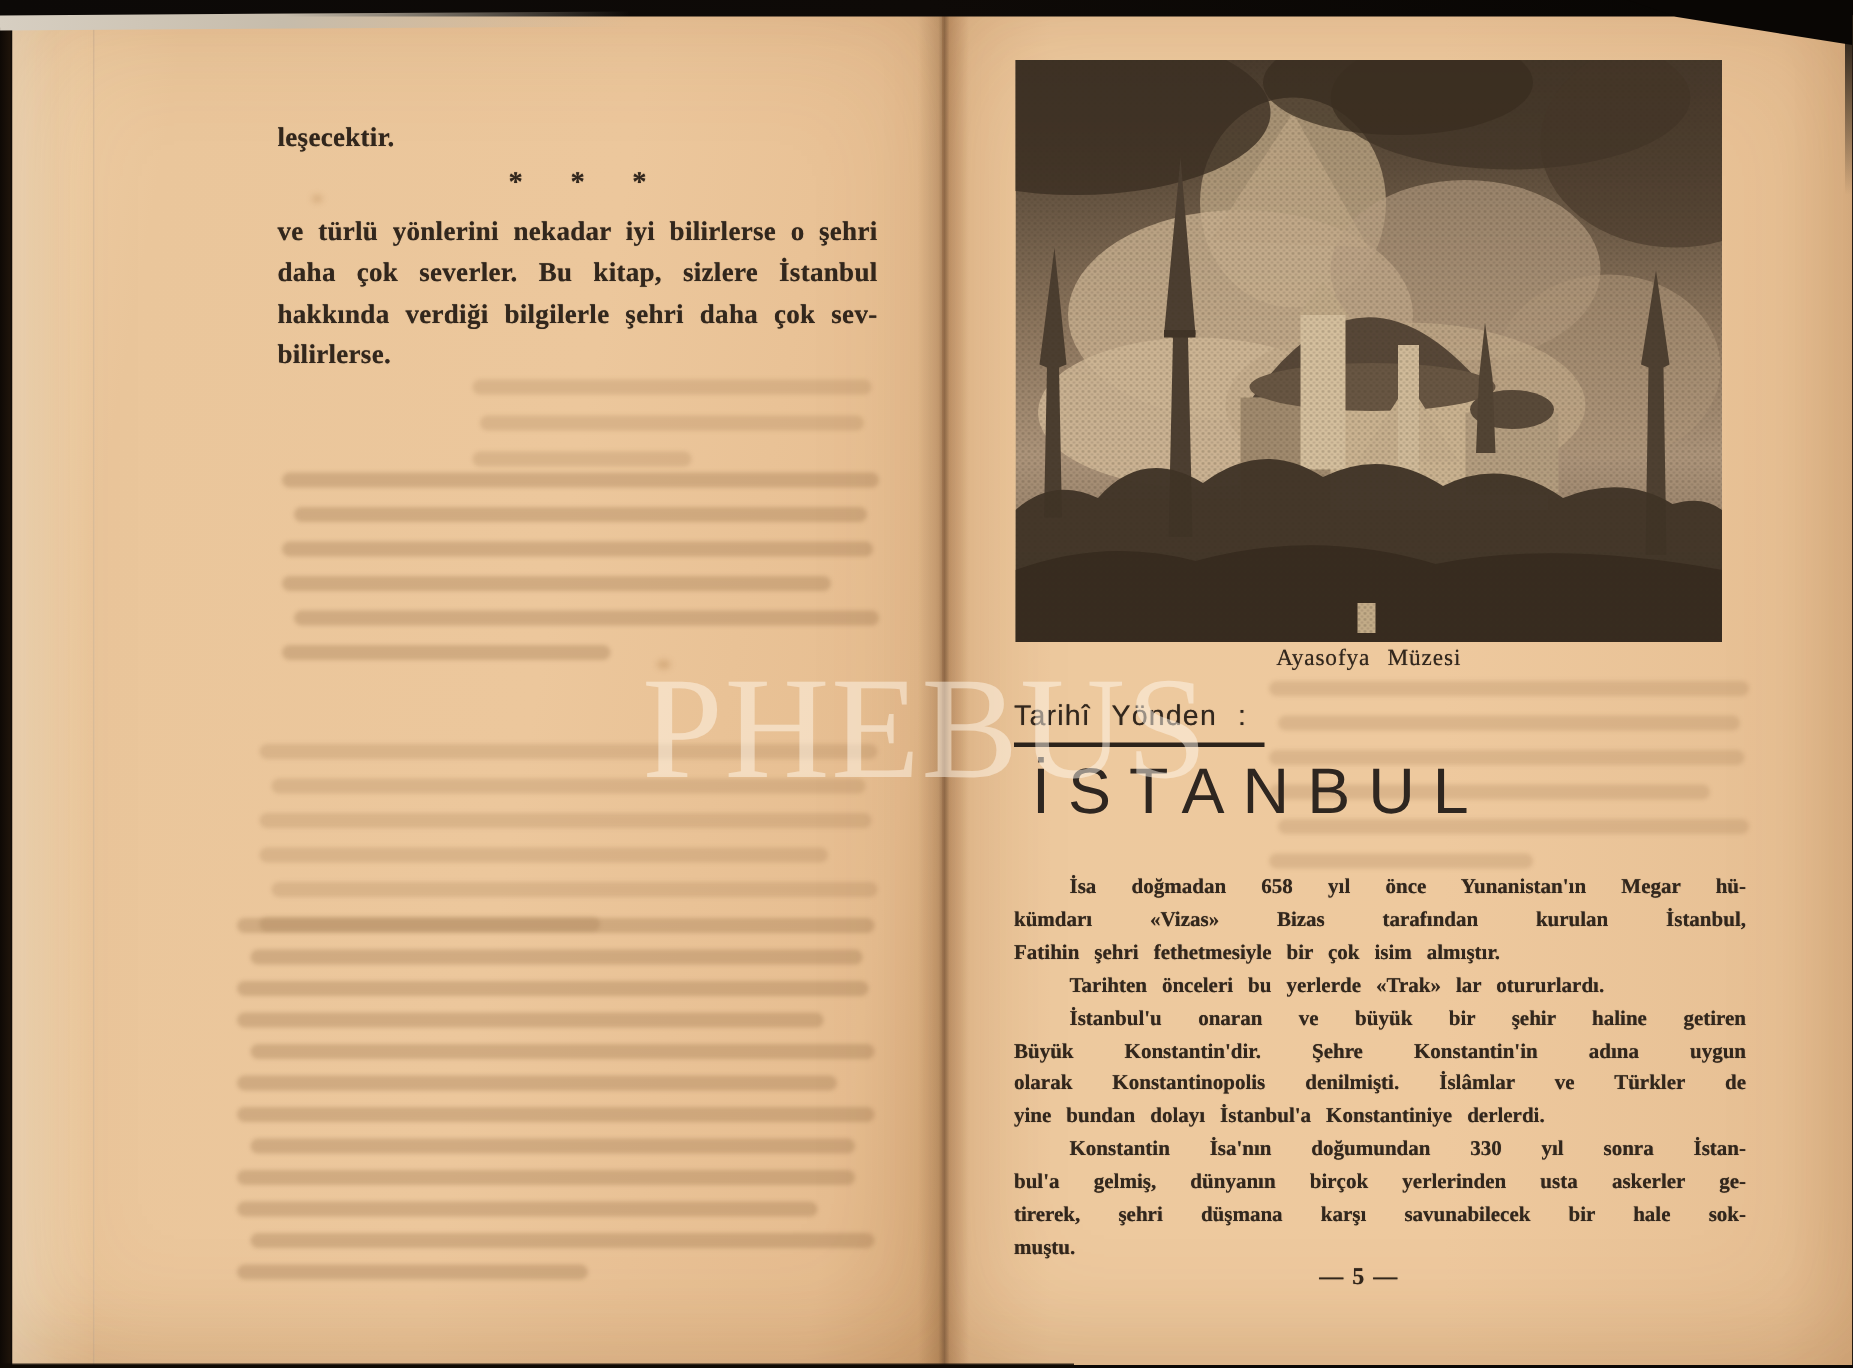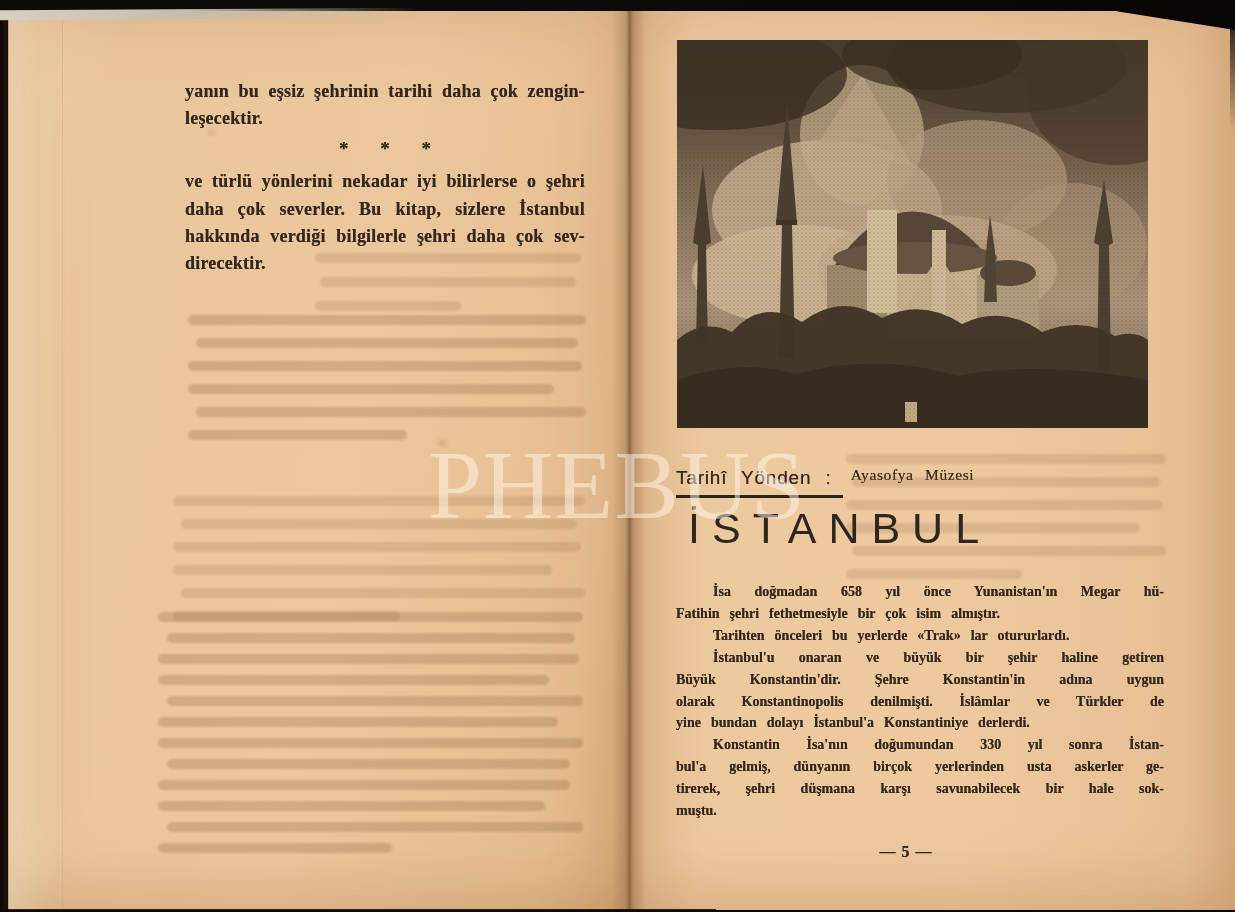--- a/index.html
+++ b/index.html
@@ -51,21 +51,21 @@
   .line.wide{word-spacing:6.5px;}
   .line.indent{text-indent:37px;}
   .stars{height:36px;line-height:34px;text-align:center;text-align-last:center;letter-spacing:12px;font-size:19px;text-indent:12px;}
   
   .photo{
     position:absolute;left:49px;top:30px;width:471px;height:388px;margin:0;z-index:2;
   }
   .photo svg{display:block;width:100%;height:100%;}
   .caption{
     position:absolute;left:49px;top:420px;width:471px;text-align:center;
-    font-size:15.5px;font-weight:400;word-spacing:7px;letter-spacing:.6px;margin-top:36px;
+    font-size:15.5px;font-weight:400;word-spacing:7px;letter-spacing:.6px;
   }
   .section-heading{
     position:absolute;left:48px;top:457px;z-index:3;
     font-family:"Liberation Sans", sans-serif;font-size:19px;font-weight:400;
     word-spacing:8px;letter-spacing:.8px;
     border-bottom:3px solid #2c231b;padding:0 12px 6px 0;
   }
   .main-title{
     position:absolute;left:48px;top:494px;width:487px;margin:0;z-index:3;
     font-family:"Liberation Sans", sans-serif;font-size:43px;font-weight:400;
@@ -98,27 +98,26 @@
 </style>
 </head>
 <body>
 
 <div class="scan">
 
   <div class="page page-left">
     <div class="page-curl"></div>
 
     <div class="lp-text ink">
-      <div class="line j">yanın bu eşsiz şehrinin tarihi daha çok zengin-</div>
       <div class="line e">leşecektir.</div>
       <div class="stars">* * *</div>
       <div class="line j">ve türlü yönlerini nekadar iyi bilirlerse o şehri</div>
       <div class="line j">daha çok severler. Bu kitap, sizlere İstanbul</div>
       <div class="line j">hakkında verdiği bilgilerle şehri daha çok sev-</div>
-      <div class="line e">direcektir.</div>
+      <div class="line e">bilirlerse.</div>
     </div>
 
     <div class="ghost" style="left:307px;top:243px;width:266px;">
         <div class="gl" style="width: 100%; margin-bottom: 14px;"></div>
         <div class="gl" style="width: 96%; margin-bottom: 14px; margin-left: 2%;"></div>
         <div class="gl" style="width: 55%; margin-bottom: 14px;"></div>
       </div>
     <div class="ghost dark" style="left:180px;top:305px;width:398px;">
         <div class="gl" style="width: 100%; margin-bottom: 13px;"></div>
         <div class="gl" style="width: 96%; margin-bottom: 13px; margin-left: 2%;"></div>
@@ -213,20 +212,21 @@
     </figure>
 
     <figcaption class="caption ink">Ayasofya Müzesi</figcaption>
 
     <div class="section-heading ink">Tarihî Yönden :</div>
 
     <h1 class="main-title">İSTANBUL</h1>
 
     <div class="rp-body ink">
       <div class="line j indent">İsa doğmadan 658 yıl önce Yunanistan'ın Megar hü-</div>
+      <div class="line j">kümdarı «Vizas» Bizas tarafından kurulan İstanbul,</div>
       <div class="line e wide">Fatihin şehri fethetmesiyle bir çok isim almıştır.</div>
       <div class="line e wide indent">Tarihten önceleri bu yerlerde «Trak» lar otururlardı.</div>
       <div class="line j indent">İstanbul'u onaran ve büyük bir şehir haline getiren</div>
       <div class="line j">Büyük Konstantin'dir. Şehre Konstantin'in adına uygun</div>
       <div class="line j">olarak Konstantinopolis denilmişti. İslâmlar ve Türkler de</div>
       <div class="line e wide">yine bundan dolayı İstanbul'a Konstantiniye derlerdi.</div>
       <div class="line j indent">Konstantin İsa'nın doğumundan 330 yıl sonra İstan-</div>
       <div class="line j">bul'a gelmiş, dünyanın birçok yerlerinden usta askerler ge-</div>
       <div class="line j">tirerek, şehri düşmana karşı savunabilecek bir hale sok-</div>
       <div class="line e">muştu.</div>

